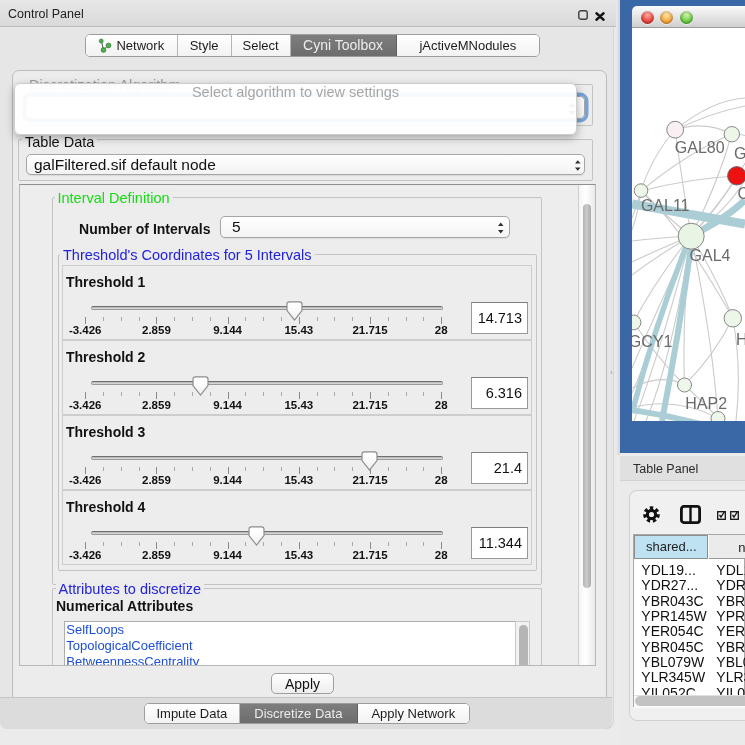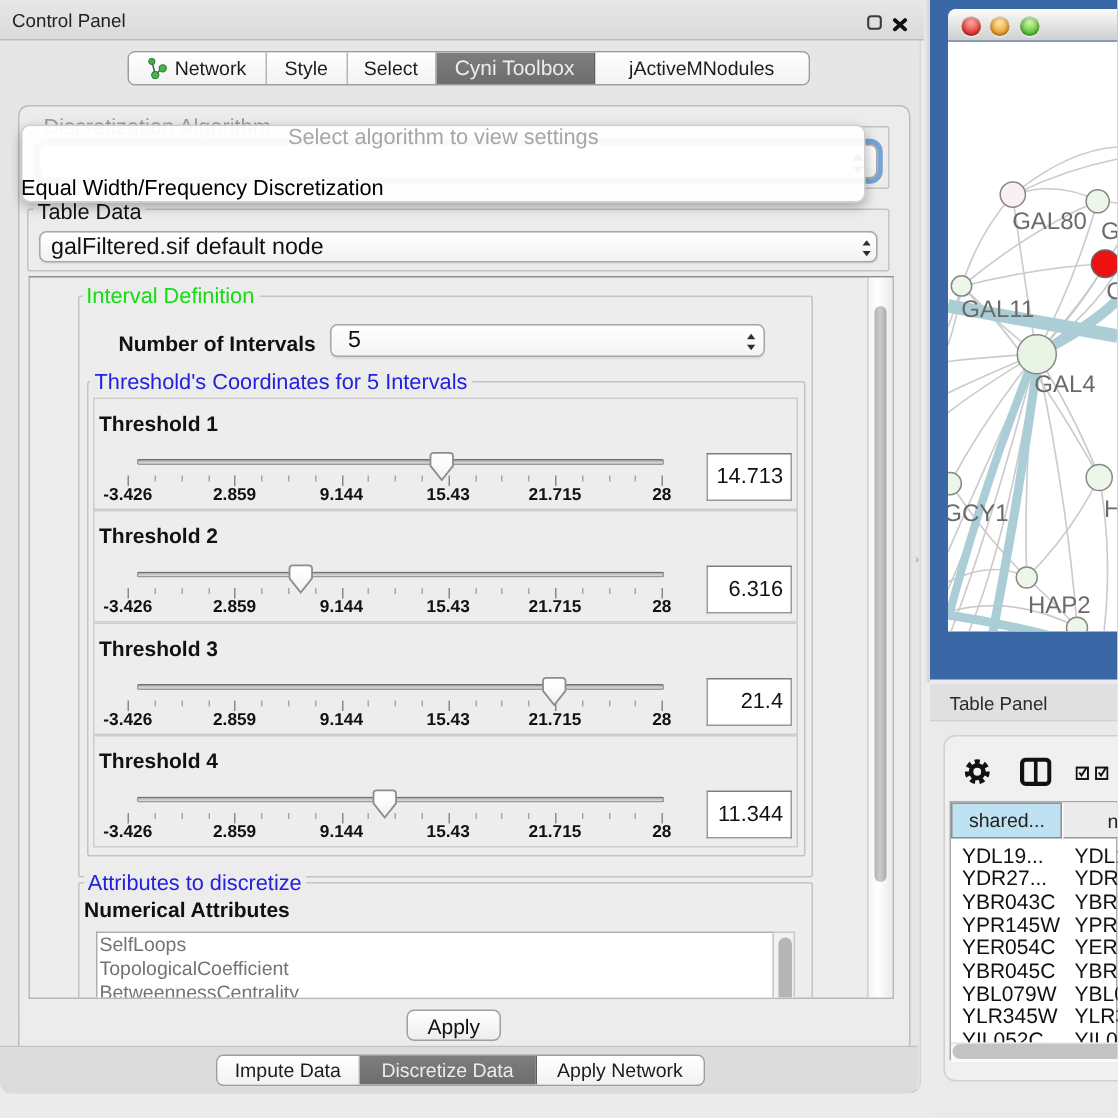--- a/index.html
+++ b/index.html
@@ -31,21 +31,21 @@
 
 .tpanel{position:absolute;left:10px;width:470px;height:75px;border:1px solid #cdcdcd;background:#ededed}
 .tpanel .tl{position:absolute;left:3px;top:8px;font-size:14px;font-weight:bold;color:#111}
 .track{position:absolute;left:28px;width:352px;height:4px;top:39.5px;background:linear-gradient(#b0b0b0,#e0e0e0);border:1px solid #999;border-top-color:#6f6f6f;border-radius:2px}
 .vbox{position:absolute;left:408px;top:36px;width:57px;height:32px;background:#fff;border:1px solid #999;border-top-color:#7d7d7d;font-size:14.5px;color:#111;display:flex;align-items:center;justify-content:flex-end;padding-right:5px}
 .tk{position:absolute;width:1px;background:#a9a9a9}
 .tk.major{background:#8a8a8a}
 .tlabel{position:absolute;font-size:11.5px;font-weight:bold;color:#111;transform:translateX(-50%);white-space:nowrap}
 .thumb{position:absolute;width:17px;height:20px}
 
-#numlist{left:43.8px;top:436px;width:452px;height:45px;background:#fff;border:1px solid #adadad;border-bottom:none;font-size:13px;color:#737373}
+#numlist{left:43.8px;top:436px;width:452px;height:45px;background:#fff;border:1px solid #adadad;border-bottom:none;font-size:13px;color:#1d4ed8}
 #numlist div{padding-left:1.5px;height:16px;line-height:16px}
 
 #applybtn{left:271px;top:673px;width:63px;height:21px;background:linear-gradient(#ffffff,#ededed);border:1px solid #9f9f9f;border-radius:5px;font-size:14px;color:#111;display:flex;align-items:center;justify-content:center}
 
 #bstrip{left:0;top:697px;width:612px;height:32px;background:#dcdcdc;border-top:1px solid #c4c4c4;border-radius:0 0 8px 8px}
 
 #popup{left:14px;top:83px;width:563px;height:52px;background:rgba(255,255,255,0.94);border:1px solid #cdcdcd;border-radius:6px;box-shadow:0 3px 8px rgba(0,0,0,0.3);z-index:50}
 #popup .it{position:absolute;font-size:14.5px;white-space:nowrap}
 
 #netwin{left:620px;top:0;width:125px;height:453px;background:#3a67a6}
@@ -316,21 +316,20 @@
 
 <div class="abs" id="bstrip"></div>
 <div class="pill" style="left:143.6px;top:702.5px;width:326.4px;height:21.5px;font-size:14px">
   <div class="seg" style="width:96.1px">Impute Data</div>
   <div class="seg dark" style="width:118.2px">Discretize Data</div>
   <div class="seg" style="width:112.1px">Apply Network</div>
 </div>
 
 <div class="abs" id="popup">
   <div class="it" style="left:0;width:100%;text-align:center;top:0px;color:#a6a6a6">Select algorithm to view settings</div>
-  <div class="it" style="left:-1px;top:33.5px;color:#000">Equal Width/Frequency Discretization</div>
 </div>
 
 <div class="abs" style="left:610px;top:369px;width:5px;height:8px;color:#9a9a9a;font-size:8px;line-height:8px">›</div>
 
 <div class="abs" style="left:616px;top:0;width:4px;height:455px;background:linear-gradient(90deg,rgba(0,0,0,0),rgba(0,0,0,0.10))"></div>
 
 <div class="abs" id="netwin">
   <div class="abs" id="nettitle">
     <div class="light" style="left:8.5px;background:radial-gradient(circle at 50% 30%,#ff9d96 8%,#e5423a 60%,#c02a22 100%)"></div>
     <div class="light" style="left:28px;background:radial-gradient(circle at 50% 30%,#ffe09a 8%,#f0a439 60%,#cd831a 100%)"></div>

